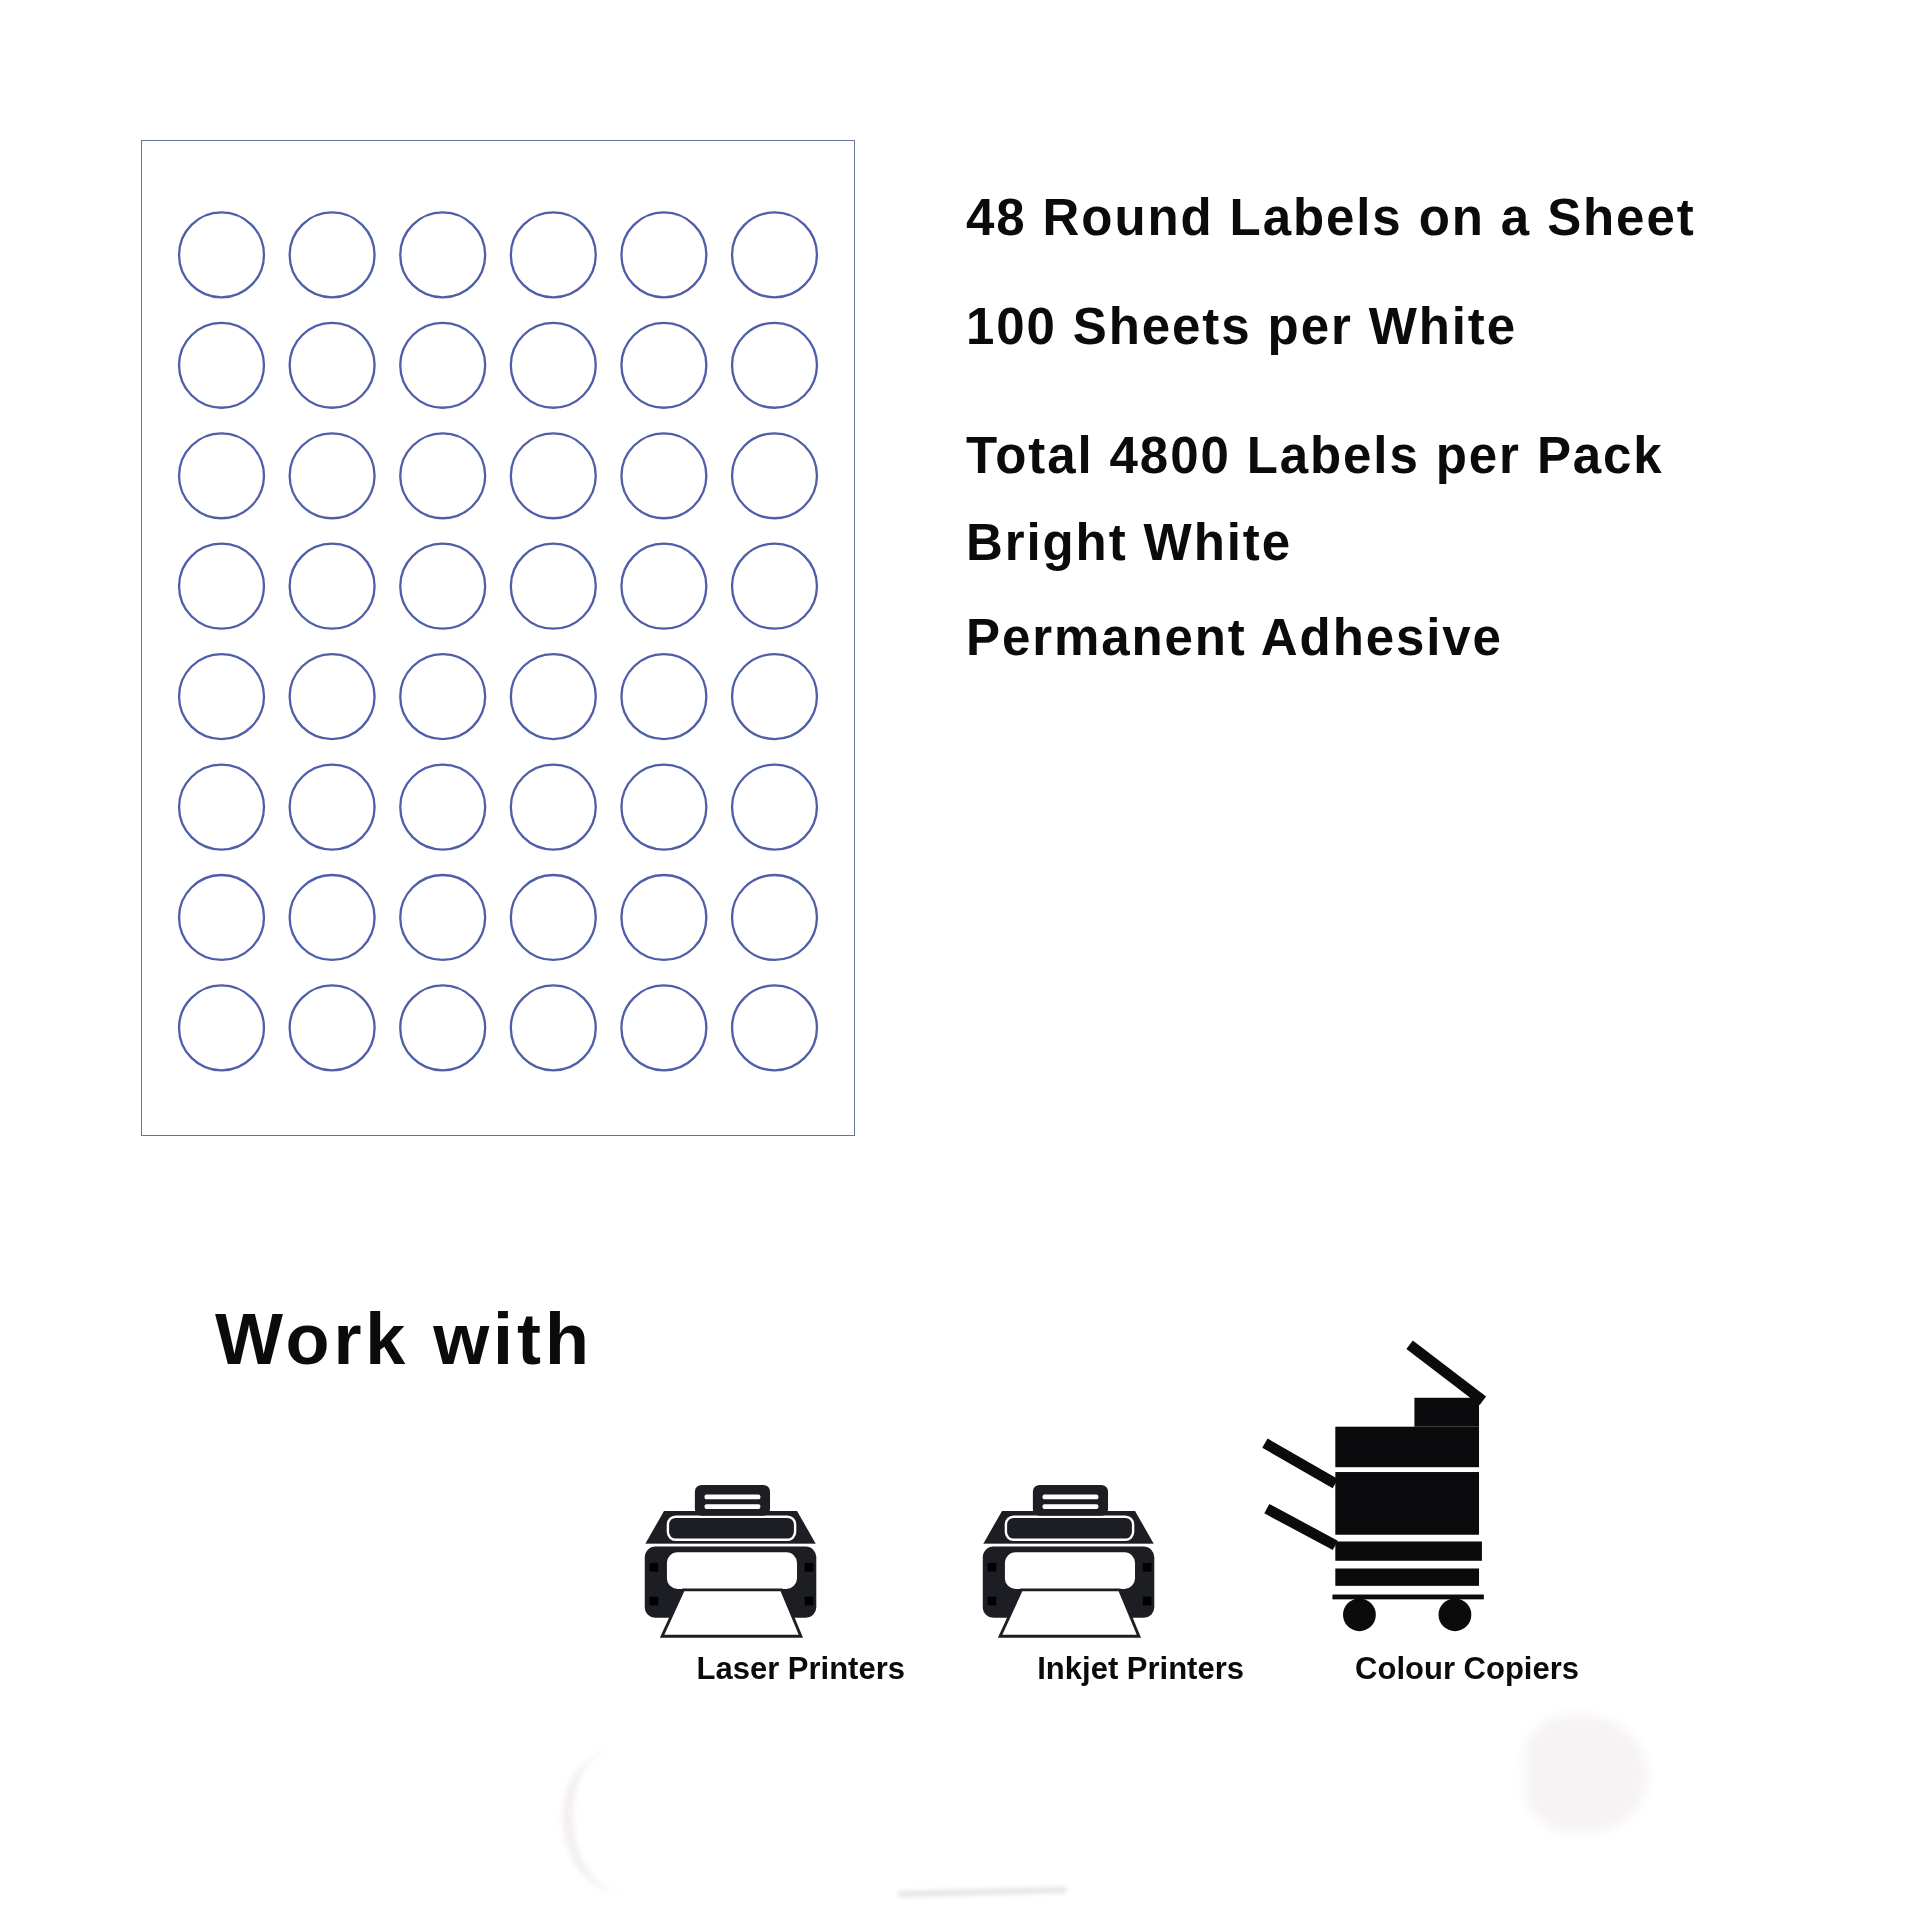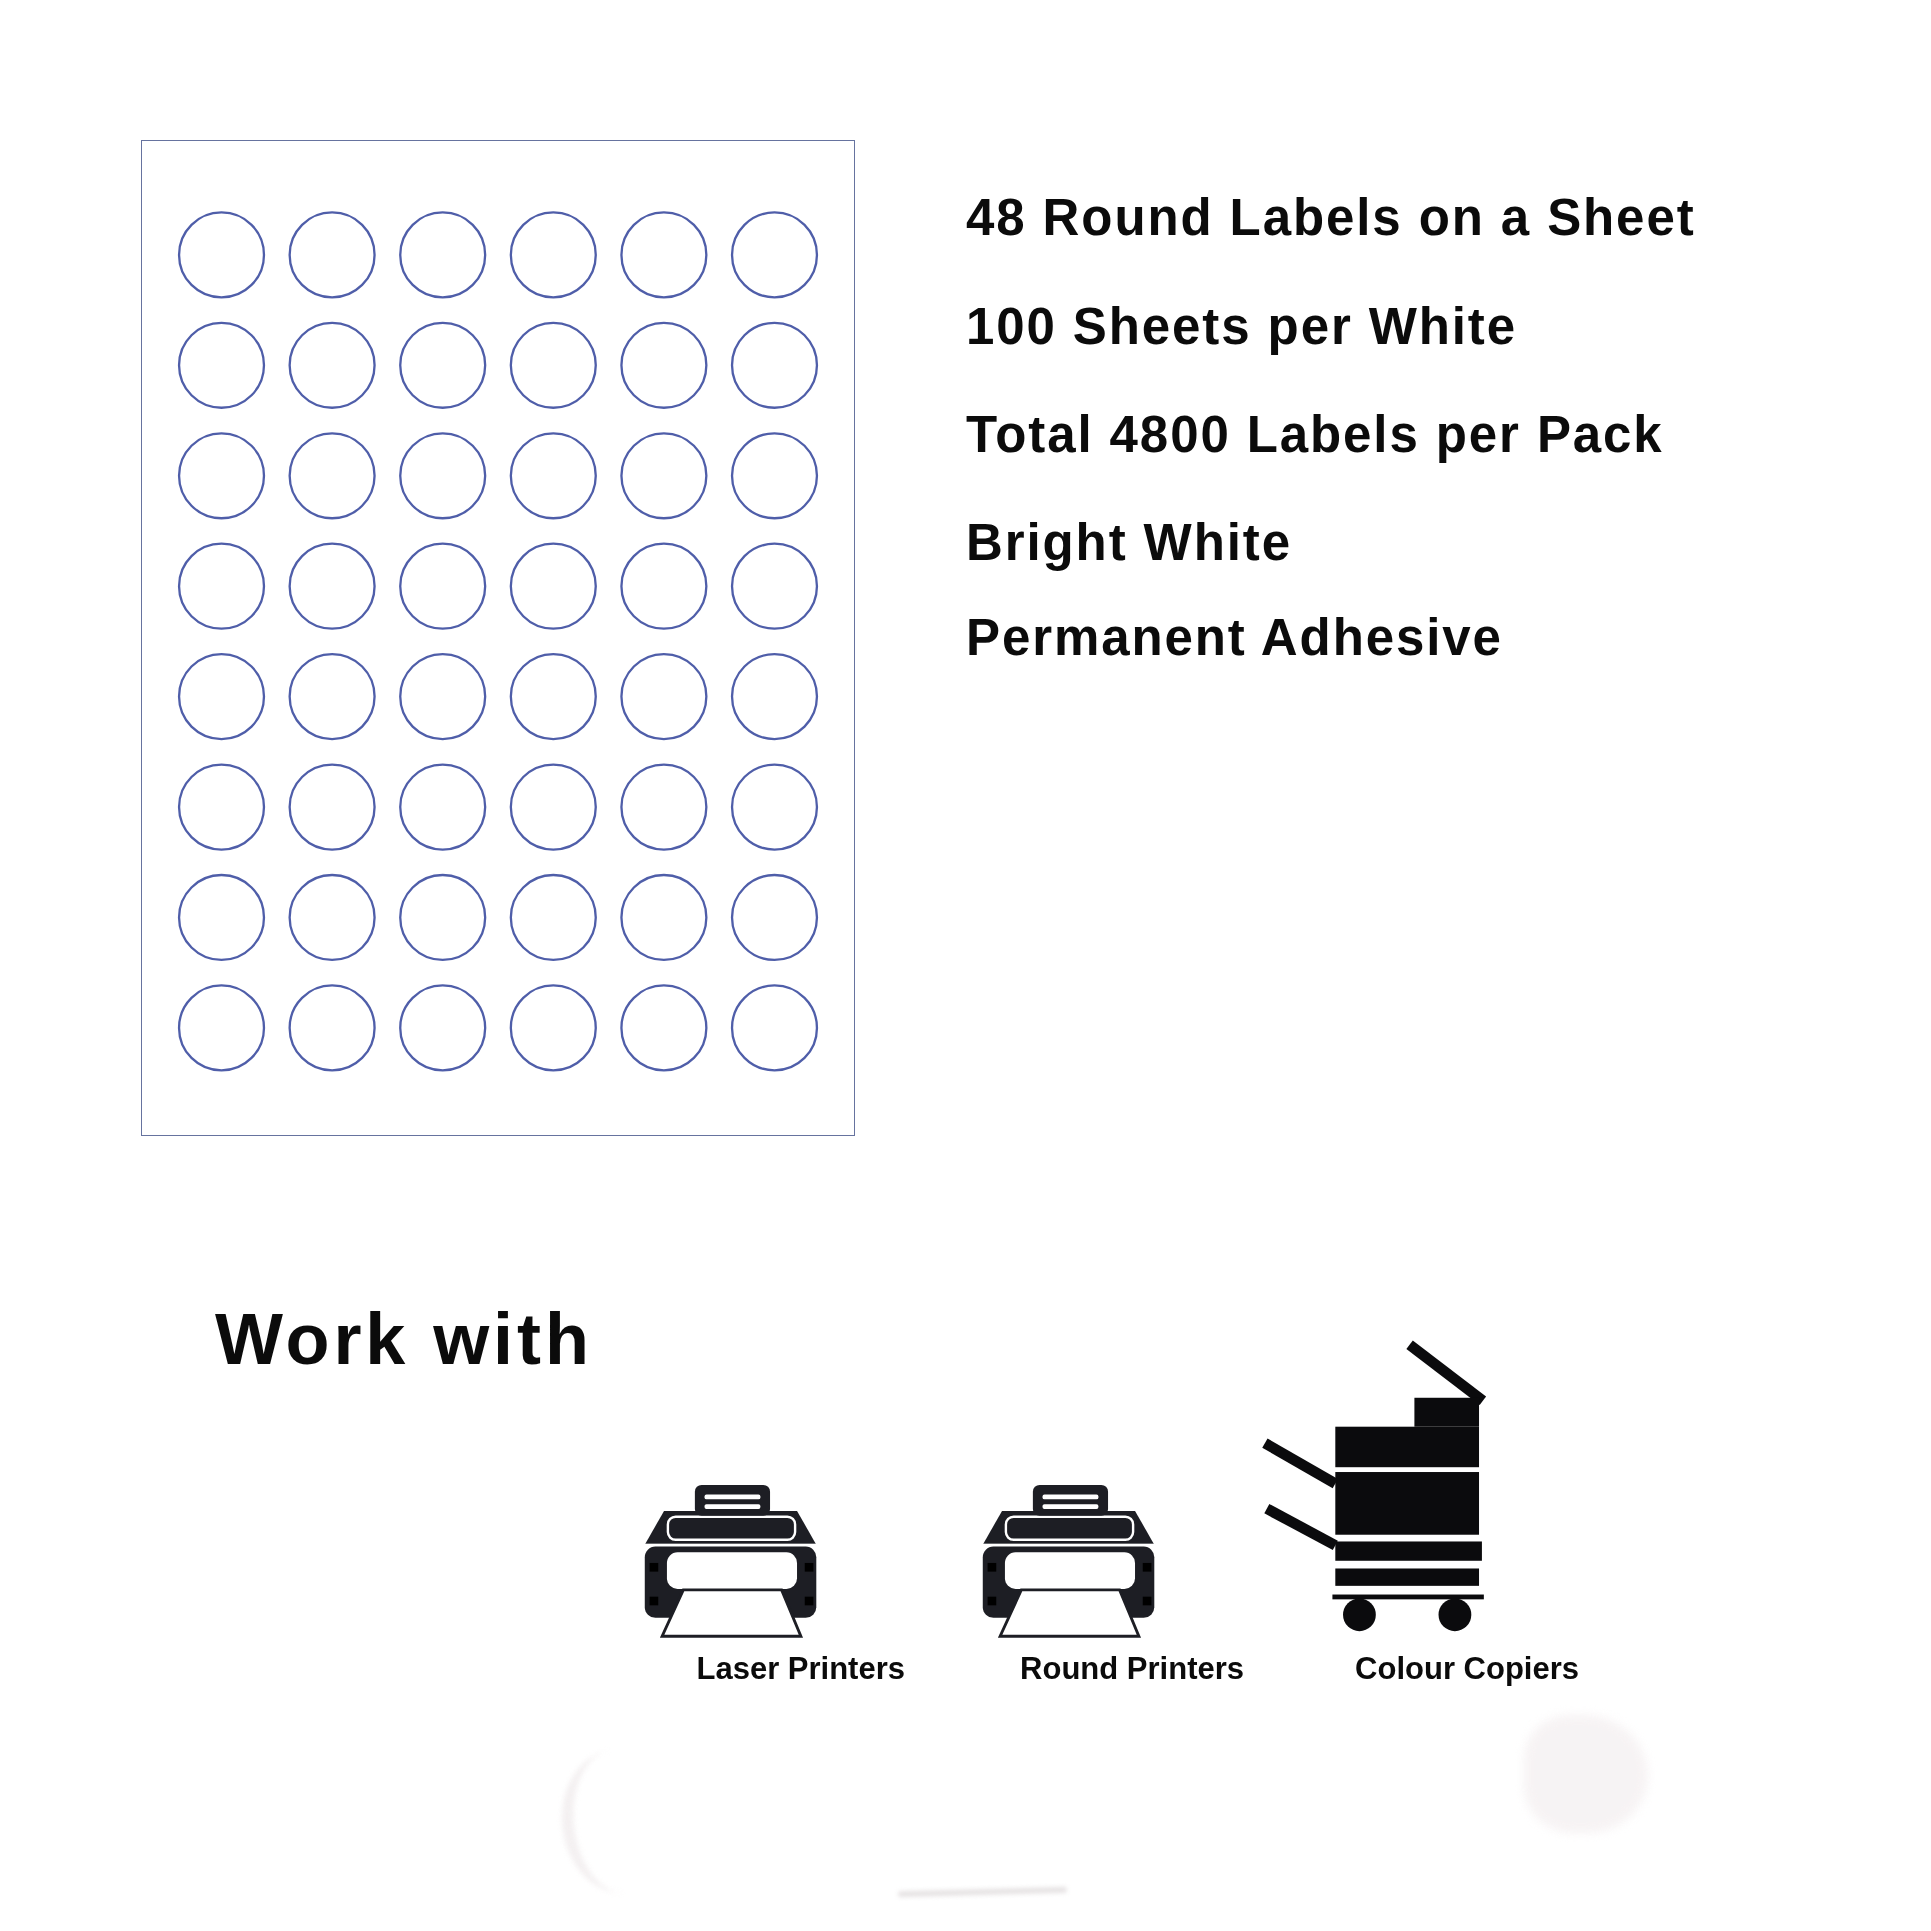--- a/index.html
+++ b/index.html
@@ -12,21 +12,21 @@
     position:absolute;left:141px;top:140px;width:712px;height:994px;
     border:1.9px solid var(--sheet-outline,#66739f);background:#ffffff;
   }
   .sheet svg{position:absolute;left:0;top:0;}
   
   .feature{
     position:absolute;left:966px;height:58px;white-space:nowrap;
     font-size:51px;font-weight:bold;letter-spacing:1.9px;line-height:51px;
     color:var(--text-color,#0b0b0b);
   }
-  .f0{top:192px;} .f1{top:301px;} .f2{top:409px;} .f3{top:517px;} .f4{top:612px;}
+  .f0{top:192px;} .f1{top:301px;} .f2{top:430px;} .f3{top:517px;} .f4{top:612px;}
   
   .workwith{
     position:absolute;left:215px;top:1305px;font-size:72px;font-weight:bold;
     letter-spacing:3.9px;line-height:68px;color:var(--text-color,#0b0b0b);white-space:nowrap;
   }
   
   .icon-svg{position:absolute;}
   .laser-pos{left:635px;top:1482px;}
   .inkjet-pos{left:973px;top:1482px;}
   .copier-pos{left:1255px;top:1337px;}
@@ -163,21 +163,21 @@
     <rect class="copier-dark" x="83" y="212" width="152" height="20"></rect>
     <rect class="copier-dark" x="83" y="240" width="149" height="18"></rect>
     <rect class="copier-dark" x="80" y="267" width="157" height="5"></rect>
     <circle class="copier-dark" cx="108" cy="288" r="17"></circle>
     <circle class="copier-dark" cx="207" cy="288" r="17"></circle>
     <line class="copier-stroke" x1="10" y1="110" x2="83" y2="152" stroke-width="11"></line>
     <line class="copier-stroke" x1="12" y1="178" x2="83" y2="216" stroke-width="11"></line>
   </svg>
 
   <div class="device-label dl0">Laser Printers</div>
-  <div class="device-label dl1">Round Printers</div>
+  <div class="device-label dl1">Inkjet Printers</div>
   <div class="device-label dl2">Colour Copiers</div>
 
   <div class="smudge sm-arc"></div>
   <div class="smudge sm-dash"></div>
   <div class="smudge sm-wedge"></div>
 
 </div>
 
 
 </body></html>

